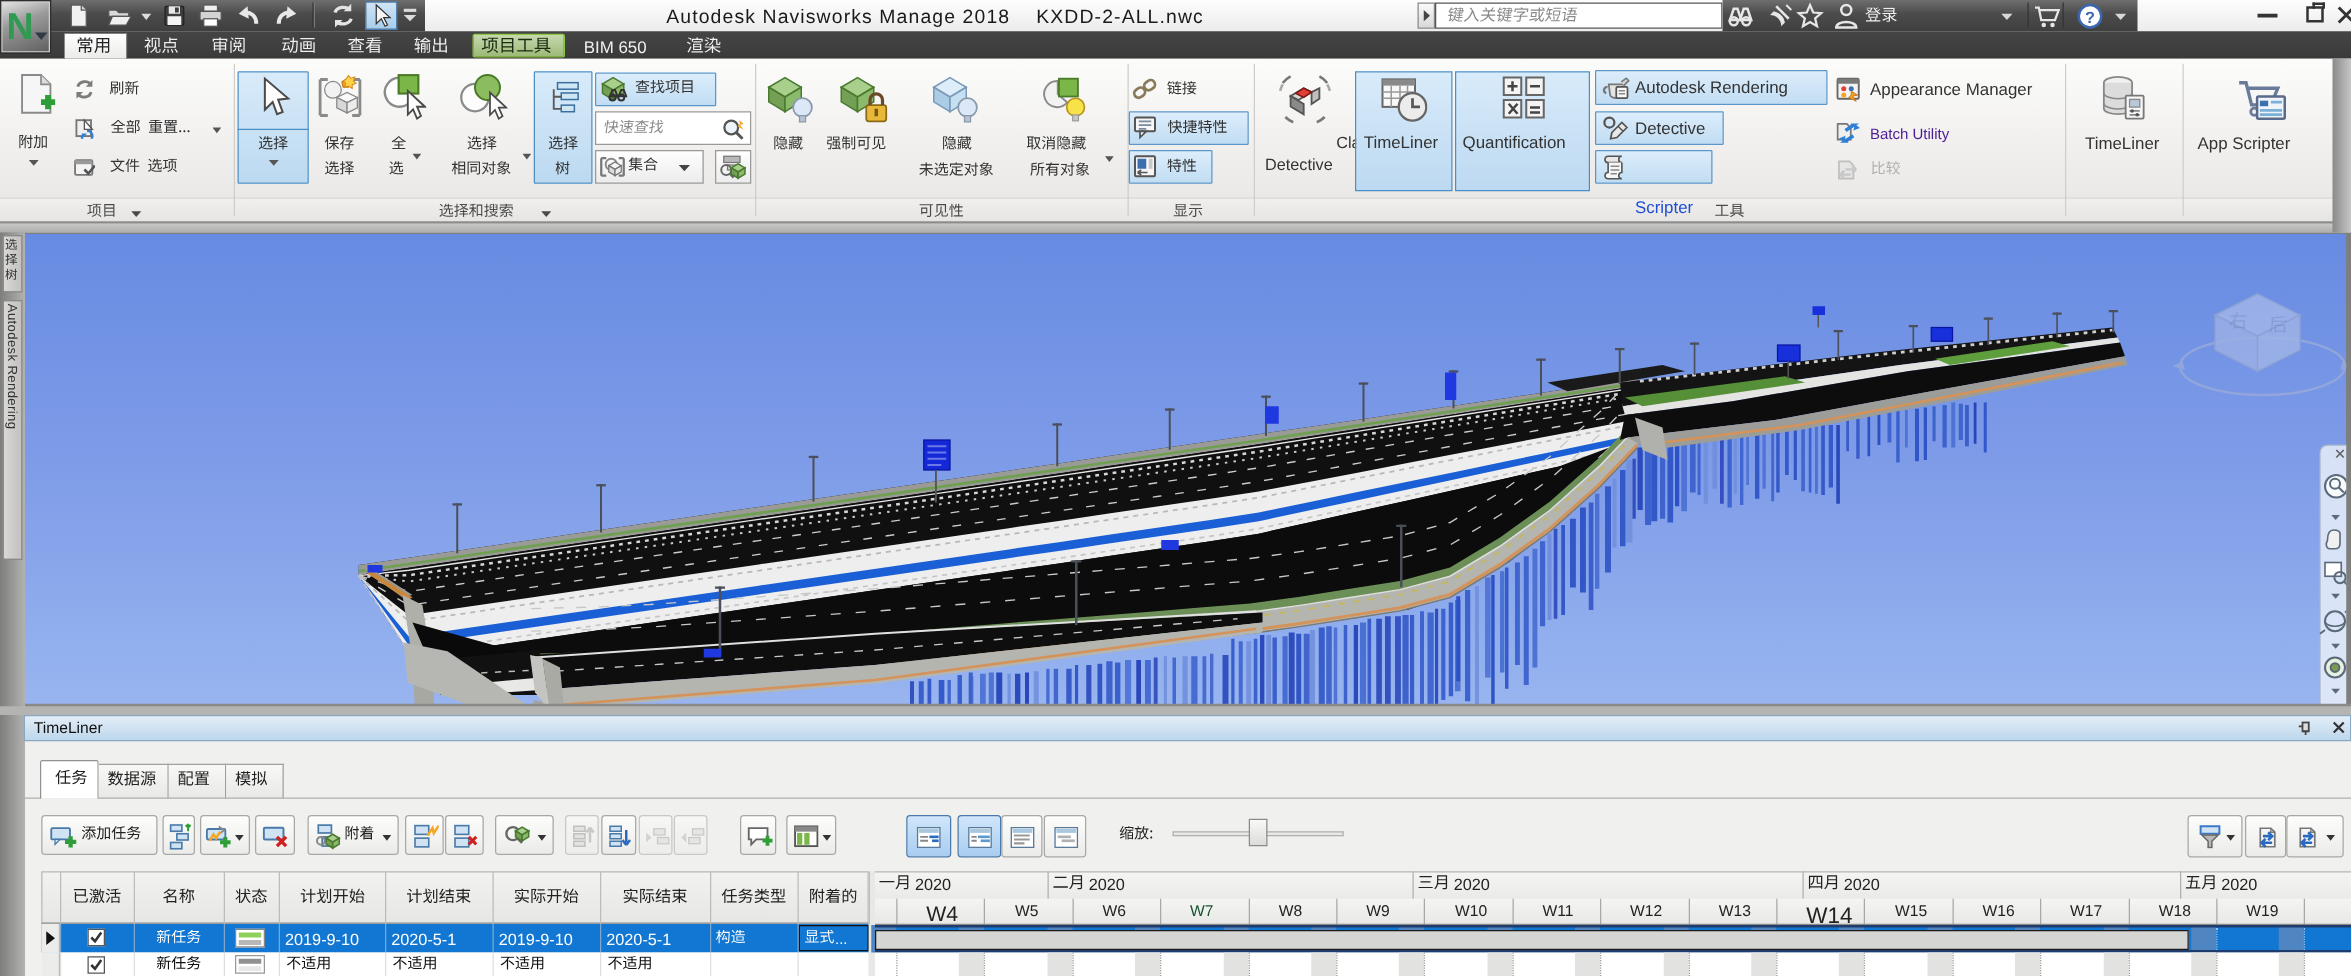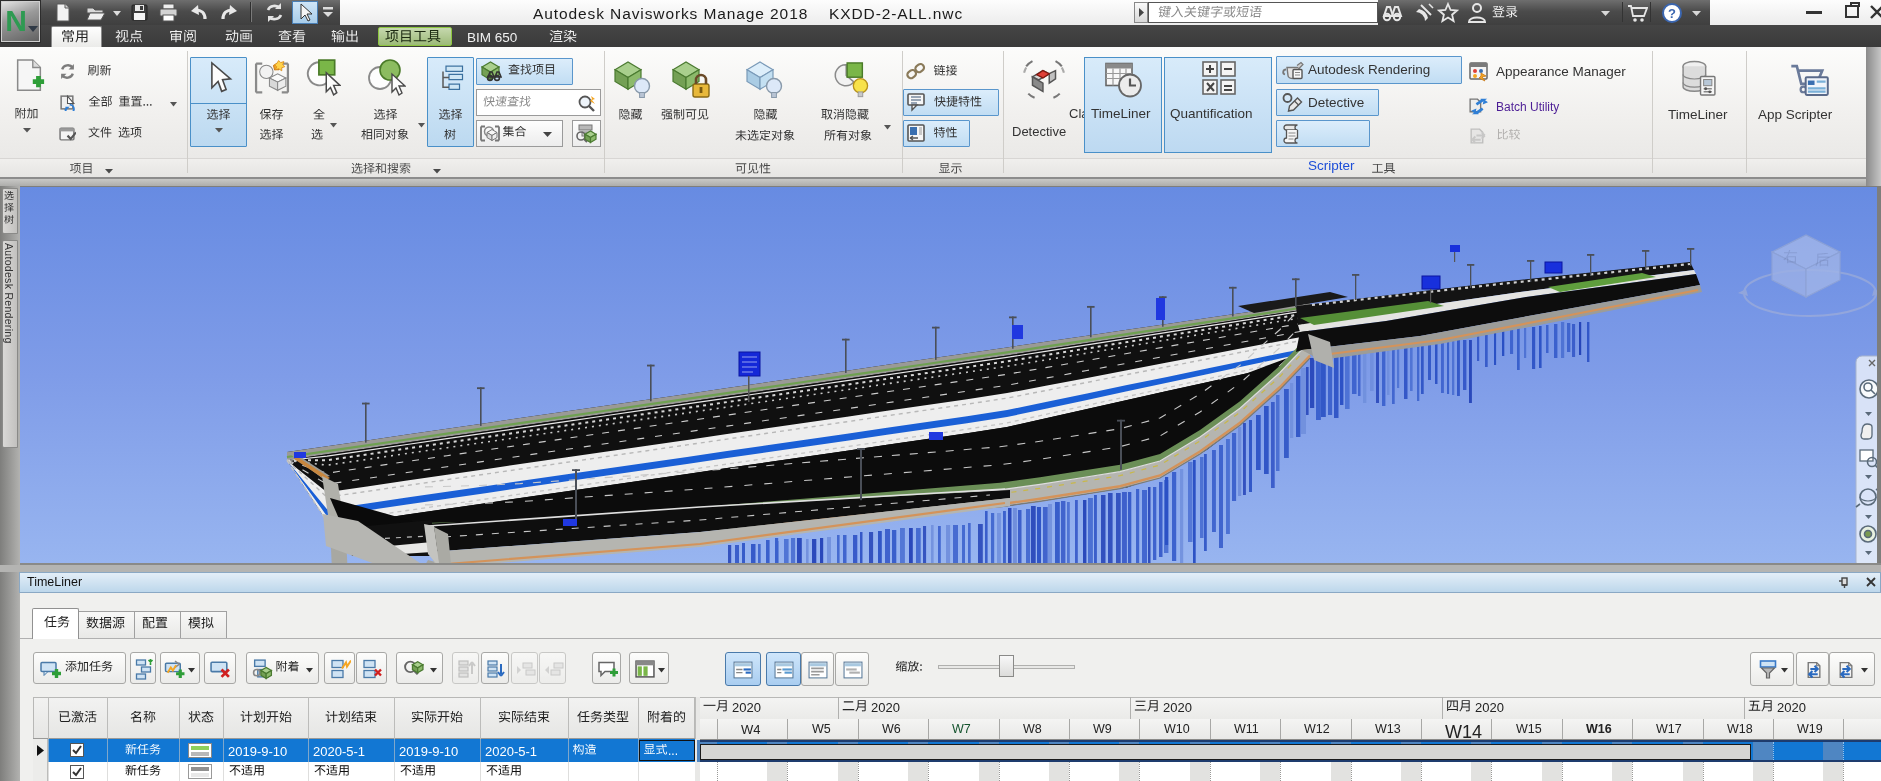--- a/index.html
+++ b/index.html
@@ -1744,33 +1744,33 @@
 <div class="a" style="left:1210px;top:719px;width:1px;height:21px;background:#a8a8a6"></div>
 <div class="a" style="left:1280px;top:719px;width:1px;height:21px;background:#a8a8a6"></div>
 <div class="a" style="left:1351px;top:719px;width:1px;height:21px;background:#a8a8a6"></div>
 <div class="a" style="left:1421px;top:719px;width:1px;height:21px;background:#a8a8a6"></div>
 <div class="a" style="left:1491px;top:719px;width:1px;height:21px;background:#a8a8a6"></div>
 <div class="a" style="left:1562px;top:719px;width:1px;height:21px;background:#a8a8a6"></div>
 <div class="a" style="left:1632px;top:719px;width:1px;height:21px;background:#a8a8a6"></div>
 <div class="a" style="left:1703px;top:719px;width:1px;height:21px;background:#a8a8a6"></div>
 <div class="a" style="left:1773px;top:719px;width:1px;height:21px;background:#a8a8a6"></div>
 <div class="a" style="left:1843px;top:719px;width:1px;height:21px;background:#a8a8a6"></div>
-<div class="a" style="left:741px;top:722px;font-size:13px;color:#222;white-space:nowrap;text-align:right;">W4</div>
+<div class="a" style="left:741px;top:722px;font-size:17px;color:#222;white-space:nowrap;text-align:right;">W4</div>
 <div class="a" style="left:812px;top:722px;font-size:12.5px;color:#222;white-space:nowrap;">W5</div>
 <div class="a" style="left:882px;top:722px;font-size:12.5px;color:#222;white-space:nowrap;">W6</div>
 <div class="a" style="left:952px;top:722px;font-size:12.5px;color:#14532d;white-space:nowrap;">W7</div>
 <div class="a" style="left:1023px;top:722px;font-size:12.5px;color:#222;white-space:nowrap;">W8</div>
 <div class="a" style="left:1093px;top:722px;font-size:12.5px;color:#222;white-space:nowrap;">W9</div>
 <div class="a" style="left:1164px;top:722px;font-size:12.5px;color:#222;white-space:nowrap;">W10</div>
 <div class="a" style="left:1234px;top:722px;font-size:12.5px;color:#222;white-space:nowrap;">W11</div>
 <div class="a" style="left:1304px;top:722px;font-size:12.5px;color:#222;white-space:nowrap;">W12</div>
 <div class="a" style="left:1375px;top:722px;font-size:12.5px;color:#222;white-space:nowrap;">W13</div>
 <div class="a" style="left:1445px;top:722px;font-size:18px;color:#222;white-space:nowrap;">W14</div>
 <div class="a" style="left:1516px;top:722px;font-size:12.5px;color:#222;white-space:nowrap;">W15</div>
-<div class="a" style="left:1586px;top:722px;font-size:12.5px;color:#222;white-space:nowrap;font-weight:bold;">W16</div>
+<div class="a" style="left:1586px;top:722px;font-size:12.5px;color:#222;white-space:nowrap;">W16</div>
 <div class="a" style="left:1656px;top:722px;font-size:12.5px;color:#222;white-space:nowrap;">W17</div>
 <div class="a" style="left:1727px;top:722px;font-size:12.5px;color:#222;white-space:nowrap;">W18</div>
 <div class="a" style="left:1797px;top:722px;font-size:12.5px;color:#222;white-space:nowrap;">W19</div>
 <div class="a" style="left:700px;top:739px;width:1181px;height:1px;background:#8a8a88"></div>
 <div class="a" style="left:700px;top:740px;width:1181px;height:22px;background:#1277d3"></div>
 <div class="a" style="left:697px;top:740px;width:20px;height:22px;background:#4f86c2"></div>
 <div class="a" style="left:767px;top:740px;width:20px;height:22px;background:#4f86c2"></div>
 <div class="a" style="left:838px;top:740px;width:20px;height:22px;background:#4f86c2"></div>
 <div class="a" style="left:908px;top:740px;width:20px;height:22px;background:#4f86c2"></div>
 <div class="a" style="left:979px;top:740px;width:20px;height:22px;background:#4f86c2"></div>

